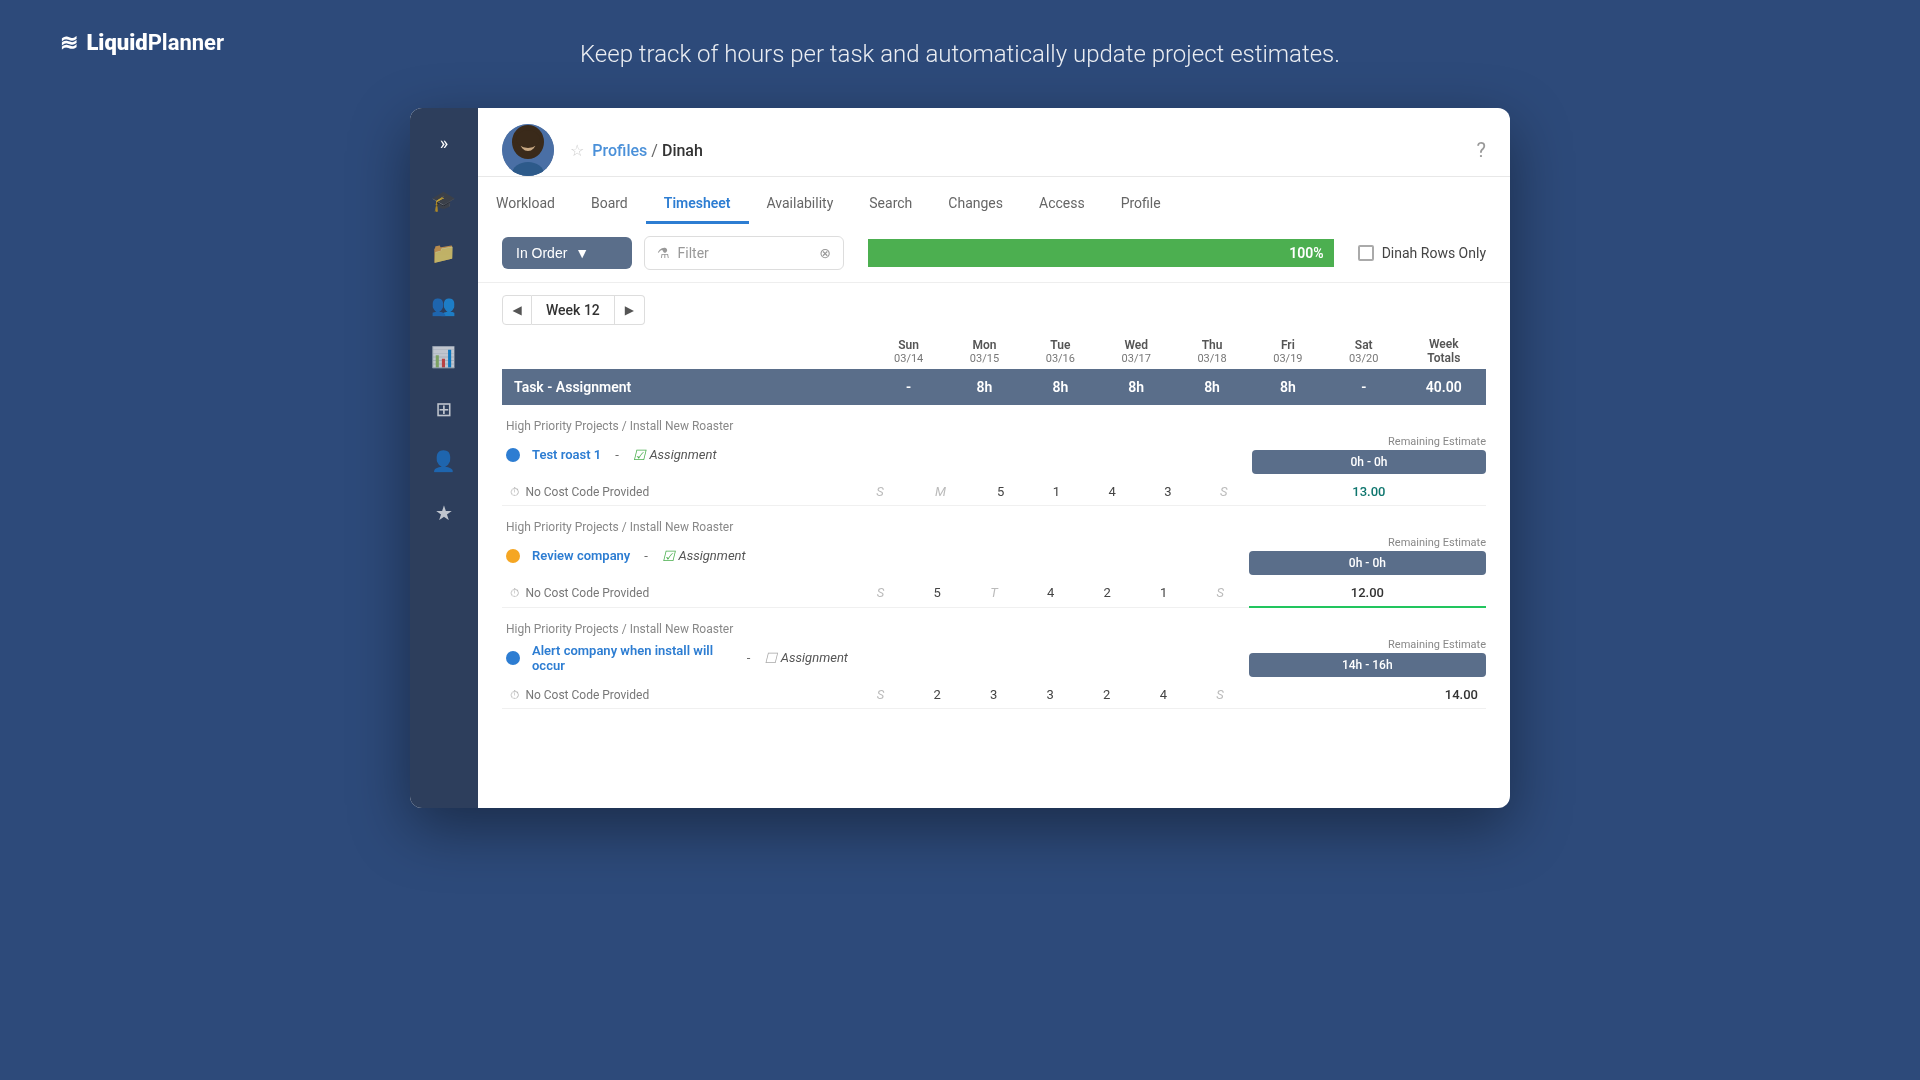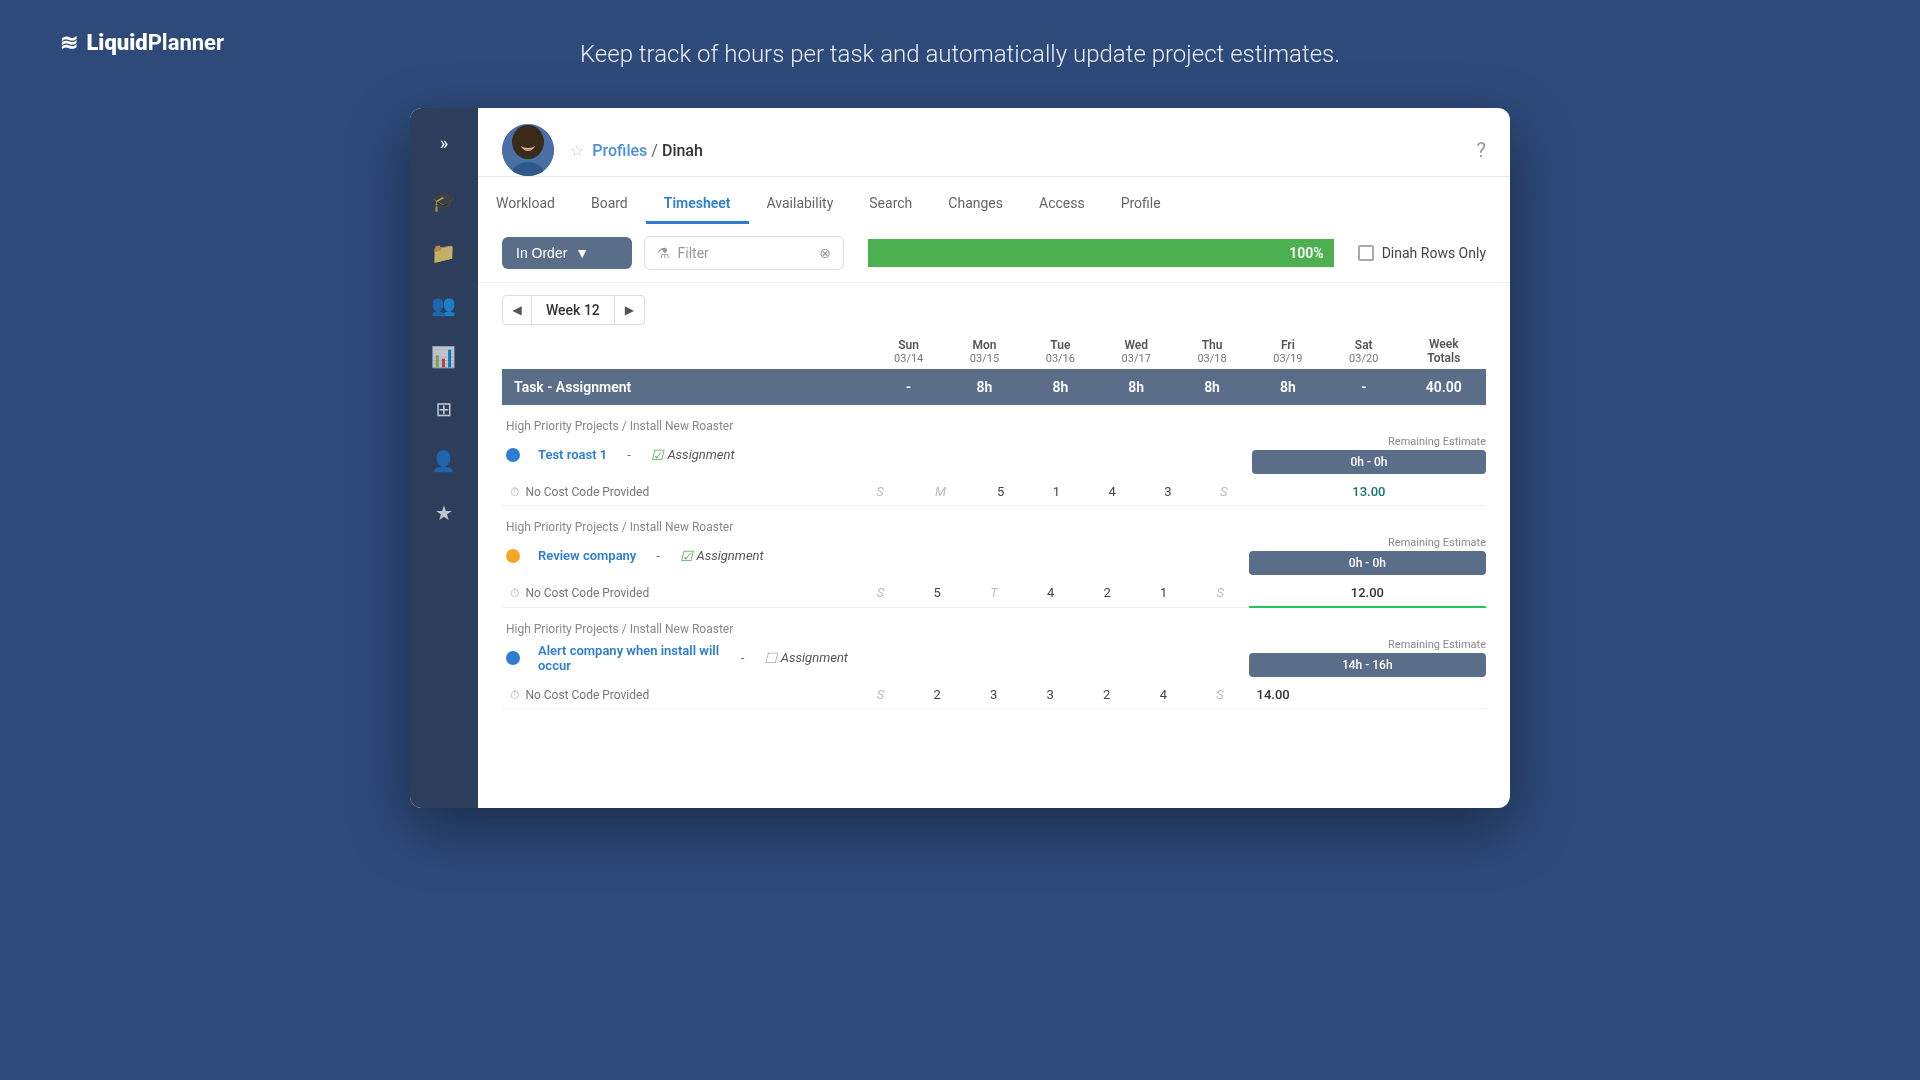--- a/index.html
+++ b/index.html
@@ -314,21 +314,21 @@
     }
     .task-row td.center { text-align: center; }
 
     
     .project-group {
       margin-top: 4px;
     }
     .task-link {
       display: flex;
       align-items: center;
-      gap: 18px;
+      gap: 12px;
     }
     .task-icon-blue {
       width: 14px;
       height: 14px;
       background: #2d7dd2;
       border-radius: 50%;
       flex-shrink: 0;
     }
     .task-icon-orange {
       width: 14px;
@@ -660,21 +660,21 @@
                 No Cost Code Provided
               </span>
             </td>
             <td style="text-align:center;padding:6px 8px;border-bottom:1px solid #f0f0f0;color:#bbb;font-style:italic;font-size:13px;">S</td>
             <td style="text-align:center;padding:6px 8px;border-bottom:1px solid #f0f0f0;color:#444;font-style:normal;font-size:13px;">2</td>
             <td style="text-align:center;padding:6px 8px;border-bottom:1px solid #f0f0f0;color:#444;font-style:normal;font-size:13px;">3</td>
             <td style="text-align:center;padding:6px 8px;border-bottom:1px solid #f0f0f0;color:#444;font-style:normal;font-size:13px;">3</td>
             <td style="text-align:center;padding:6px 8px;border-bottom:1px solid #f0f0f0;color:#444;font-style:normal;font-size:13px;">2</td>
             <td style="text-align:center;padding:6px 8px;border-bottom:1px solid #f0f0f0;color:#444;font-style:normal;font-size:13px;">4</td>
             <td style="text-align:center;padding:6px 8px;border-bottom:1px solid #f0f0f0;color:#bbb;font-style:italic;font-size:13px;">S</td>
-            <td style="text-align:left;padding:6px 8px;border-bottom:1px solid #f0f0f0;color:#333;font-weight:500;font-size:13px;">14.00</td>
+            <td style="text-align:right;padding:6px 8px;border-bottom:1px solid #f0f0f0;color:#333;font-weight:500;font-size:13px;">14.00</td>
           </tr>
         </tbody>
       </table>
     </div>
   </div>
 
       </div>
     </div>
   </div>
 </div>

